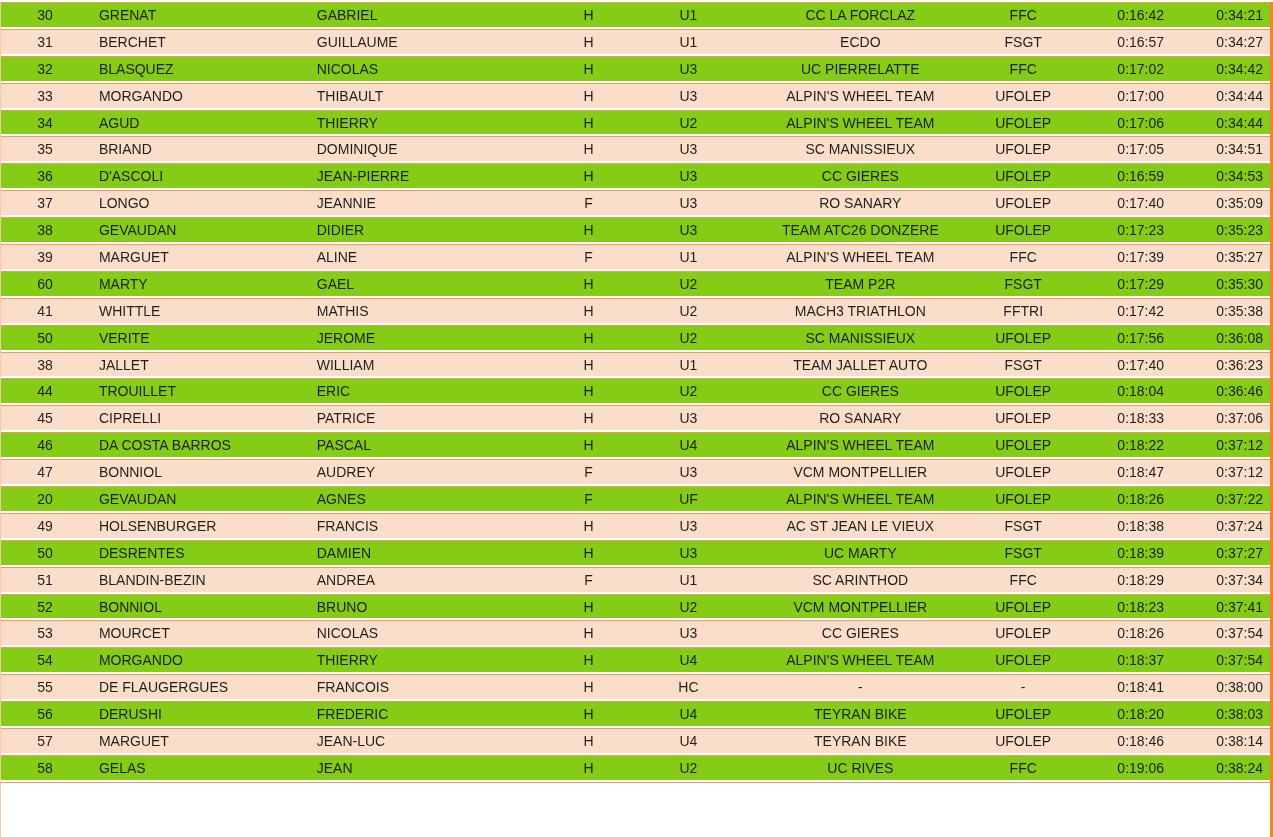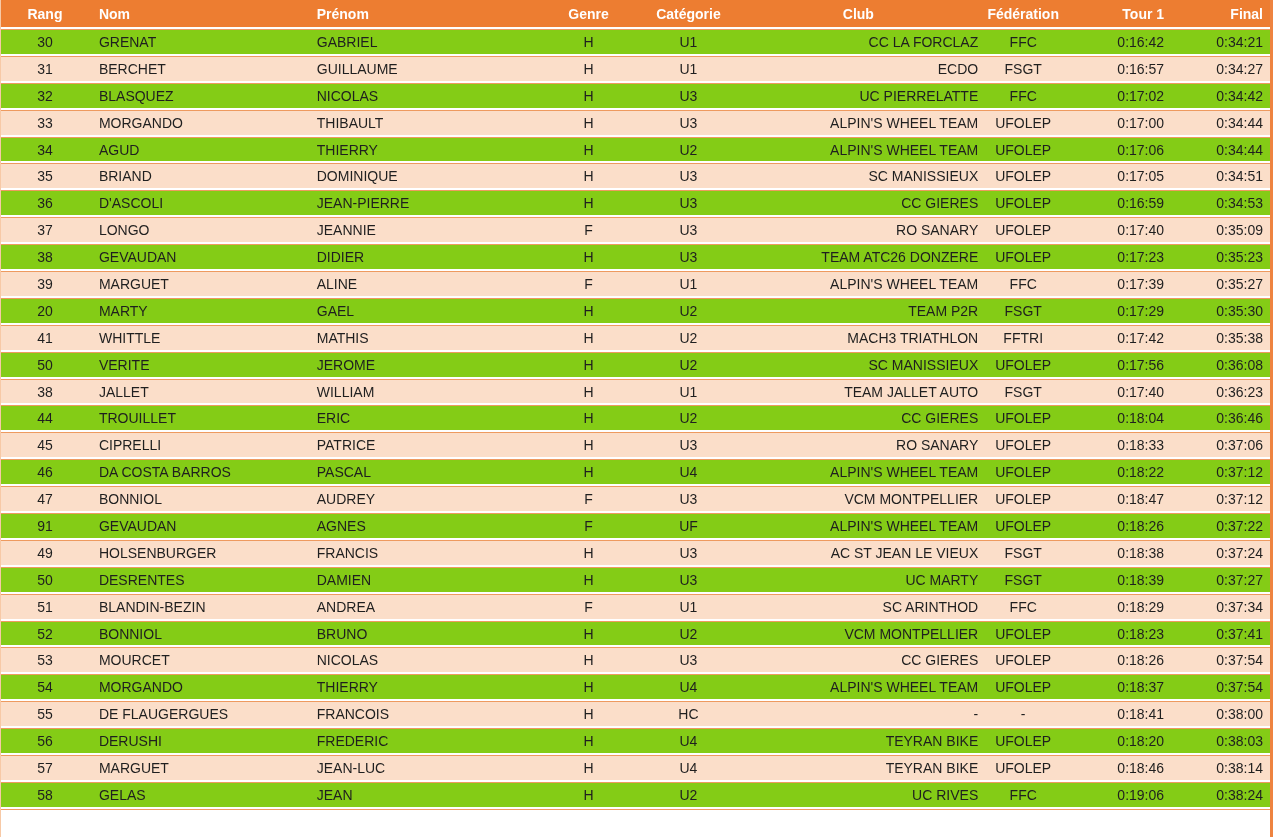--- a/index.html
+++ b/index.html
@@ -18,42 +18,31 @@
   .hrow{display:flex;align-items:center;height:27px;background:var(--header-bg);color:var(--header-text);font-weight:700;font-size:14px;}
   .row{display:flex;align-items:center;height:24.9px;margin-top:2px;border-top:1px solid var(--separator);font-size:14px;background:#84cc16;}
   .row.alt{background:var(--row-alt-bg);}
   .bottom-sep{margin-top:2px;border-top:1px solid var(--separator);height:0;}
   .cell{white-space:nowrap;overflow:hidden;}
   .c-rang{width:88px;text-align:center;}
   .c-nom{width:220px;text-align:left;padding-left:10px;}
   .c-prenom{width:230px;text-align:left;padding-left:8px;}
   .c-genre{width:100px;text-align:center;}
   .c-cat{width:100px;text-align:center;}
-  .c-club{width:240px;text-align:right;padding-left:4px;}
+  .c-club{width:240px;text-align:center;padding-left:4px;}
   .c-fed{width:90px;text-align:center;}
   .c-tour1{width:100px;text-align:right;padding-right:4px;}
   .c-final{width:105px;text-align:right;padding-right:10px;}
   .hrow .c-club{text-align:center;padding-left:0;}
   .edge-strip{position:absolute;top:0;right:0;width:3px;height:837px;background:var(--edge-strip);}
 </style>
 </head>
 <body>
 
 <div class="results-table">
-  <div class="hrow">
-    <div class="cell c-rang">Rang</div>
-    <div class="cell c-nom">Nom</div>
-    <div class="cell c-prenom">Prénom</div>
-    <div class="cell c-genre">Genre</div>
-    <div class="cell c-cat">Catégorie</div>
-    <div class="cell c-club">Club</div>
-    <div class="cell c-fed">Fédération</div>
-    <div class="cell c-tour1">Tour 1</div>
-    <div class="cell c-final">Final</div>
-  </div>
   <div>
       <div class="row">
     <div class="cell c-rang">30</div>
     <div class="cell c-nom">GRENAT</div>
     <div class="cell c-prenom">GABRIEL</div>
     <div class="cell c-genre">H</div>
     <div class="cell c-cat">U1</div>
     <div class="cell c-club">CC LA FORCLAZ</div>
     <div class="cell c-fed">FFC</div>
     <div class="cell c-tour1">0:16:42</div>
@@ -152,21 +141,21 @@
     <div class="cell c-nom">MARGUET</div>
     <div class="cell c-prenom">ALINE</div>
     <div class="cell c-genre">F</div>
     <div class="cell c-cat">U1</div>
     <div class="cell c-club">ALPIN'S WHEEL TEAM</div>
     <div class="cell c-fed">FFC</div>
     <div class="cell c-tour1">0:17:39</div>
     <div class="cell c-final">0:35:27</div>
   </div>
       <div class="row">
-    <div class="cell c-rang">20</div>
+    <div class="cell c-rang">60</div>
     <div class="cell c-nom">MARTY</div>
     <div class="cell c-prenom">GAEL</div>
     <div class="cell c-genre">H</div>
     <div class="cell c-cat">U2</div>
     <div class="cell c-club">TEAM P2R</div>
     <div class="cell c-fed">FSGT</div>
     <div class="cell c-tour1">0:17:29</div>
     <div class="cell c-final">0:35:30</div>
   </div>
       <div class="row alt">
@@ -240,21 +229,21 @@
     <div class="cell c-nom">BONNIOL</div>
     <div class="cell c-prenom">AUDREY</div>
     <div class="cell c-genre">F</div>
     <div class="cell c-cat">U3</div>
     <div class="cell c-club">VCM MONTPELLIER</div>
     <div class="cell c-fed">UFOLEP</div>
     <div class="cell c-tour1">0:18:47</div>
     <div class="cell c-final">0:37:12</div>
   </div>
       <div class="row">
-    <div class="cell c-rang">91</div>
+    <div class="cell c-rang">20</div>
     <div class="cell c-nom">GEVAUDAN</div>
     <div class="cell c-prenom">AGNES</div>
     <div class="cell c-genre">F</div>
     <div class="cell c-cat">UF</div>
     <div class="cell c-club">ALPIN'S WHEEL TEAM</div>
     <div class="cell c-fed">UFOLEP</div>
     <div class="cell c-tour1">0:18:26</div>
     <div class="cell c-final">0:37:22</div>
   </div>
       <div class="row alt">

